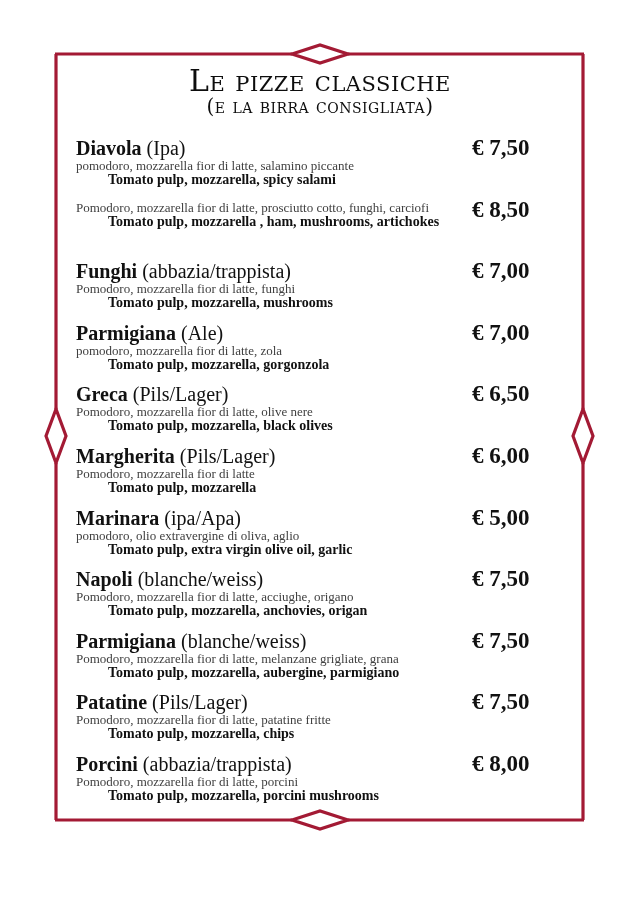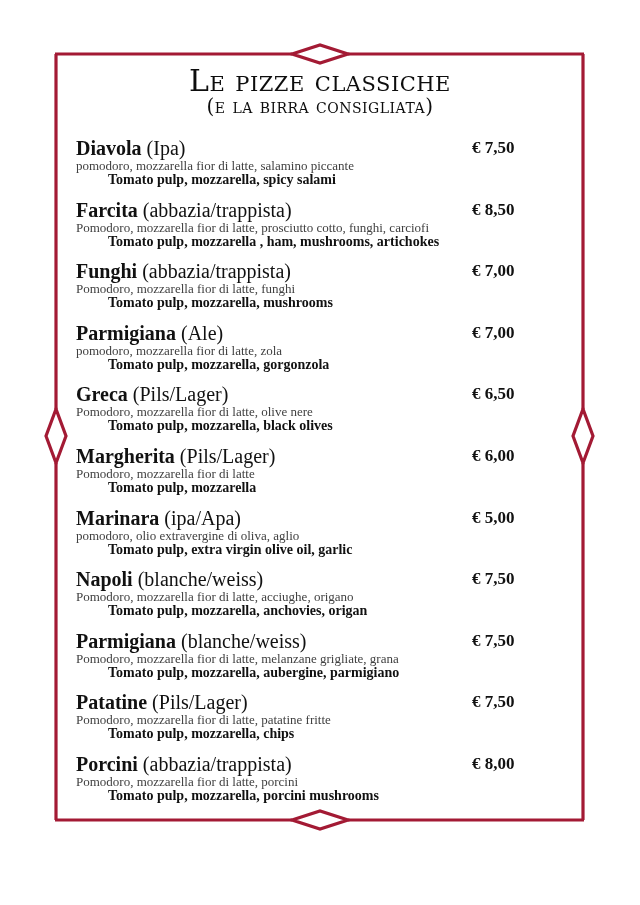--- a/index.html
+++ b/index.html
@@ -12,21 +12,21 @@
   .subtitle { position: absolute; left: 0; width: 640px; top: 96px; text-align: center;
            font-family: "DejaVu Serif", "Liberation Serif", serif; font-variant: small-caps;
            font-size: 20px; letter-spacing: 0.5px; color: #0d0d0d; line-height: 20px; }
   .menu { position: absolute; left: 76px; top: 138px; width: 440px; }
   .item { position: relative; height: 61.6px; }
   .name-line { font-size: 20px; line-height: 20px; white-space: nowrap; }
   .name { font-weight: bold; }
   .beer { font-weight: normal; }
   .it { font-size: 13px; line-height: 15px; color: #404040; white-space: nowrap; }
   .en { font-size: 14px; line-height: 13px; font-weight: bold; padding-left: 32px; color: #111; white-space: nowrap; }
-  .price { position: absolute; left: 396px; top: 0; font-size: 17px; font-weight: bold; line-height: 20px; white-space: nowrap; }
+  .price { position: absolute; left: 396px; top: 0; font-size: 23px; font-weight: bold; line-height: 20px; white-space: nowrap; }
 </style>
 </head>
 <body>
 
 <svg class="frame" width="640" height="905" viewBox="0 0 640 905">
   <g fill="none" stroke="#a31a34" stroke-width="3.2">
 
     <line x1="55" y1="54" x2="292" y2="54"></line>
     <line x1="348" y1="54" x2="584" y2="54"></line>
 
@@ -50,21 +50,20 @@
 <div class="subtitle">(e la birra consigliata)</div>
 
 <div class="menu">
   <div class="item">
     <div class="name-line"><span class="name">Diavola</span> <span class="beer">(Ipa)</span></div>
     <div class="it">pomodoro, mozzarella fior di latte, salamino piccante</div>
     <div class="en">Tomato pulp, mozzarella, spicy salami</div>
     <div class="price">€ 7,50</div>
   </div>
   <div class="item">
-    <div class="name-line"><span class="name">Farcita</span> <span class="beer">(abbazia/trappista)</span></div>
     <div class="it">Pomodoro, mozzarella fior di latte, prosciutto cotto, funghi, carciofi</div>
     <div class="en">Tomato pulp, mozzarella , ham, mushrooms, artichokes</div>
     <div class="price">€ 8,50</div>
   </div>
   <div class="item">
     <div class="name-line"><span class="name">Funghi</span> <span class="beer">(abbazia/trappista)</span></div>
     <div class="it">Pomodoro, mozzarella fior di latte, funghi</div>
     <div class="en">Tomato pulp, mozzarella, mushrooms</div>
     <div class="price">€ 7,00</div>
   </div>

